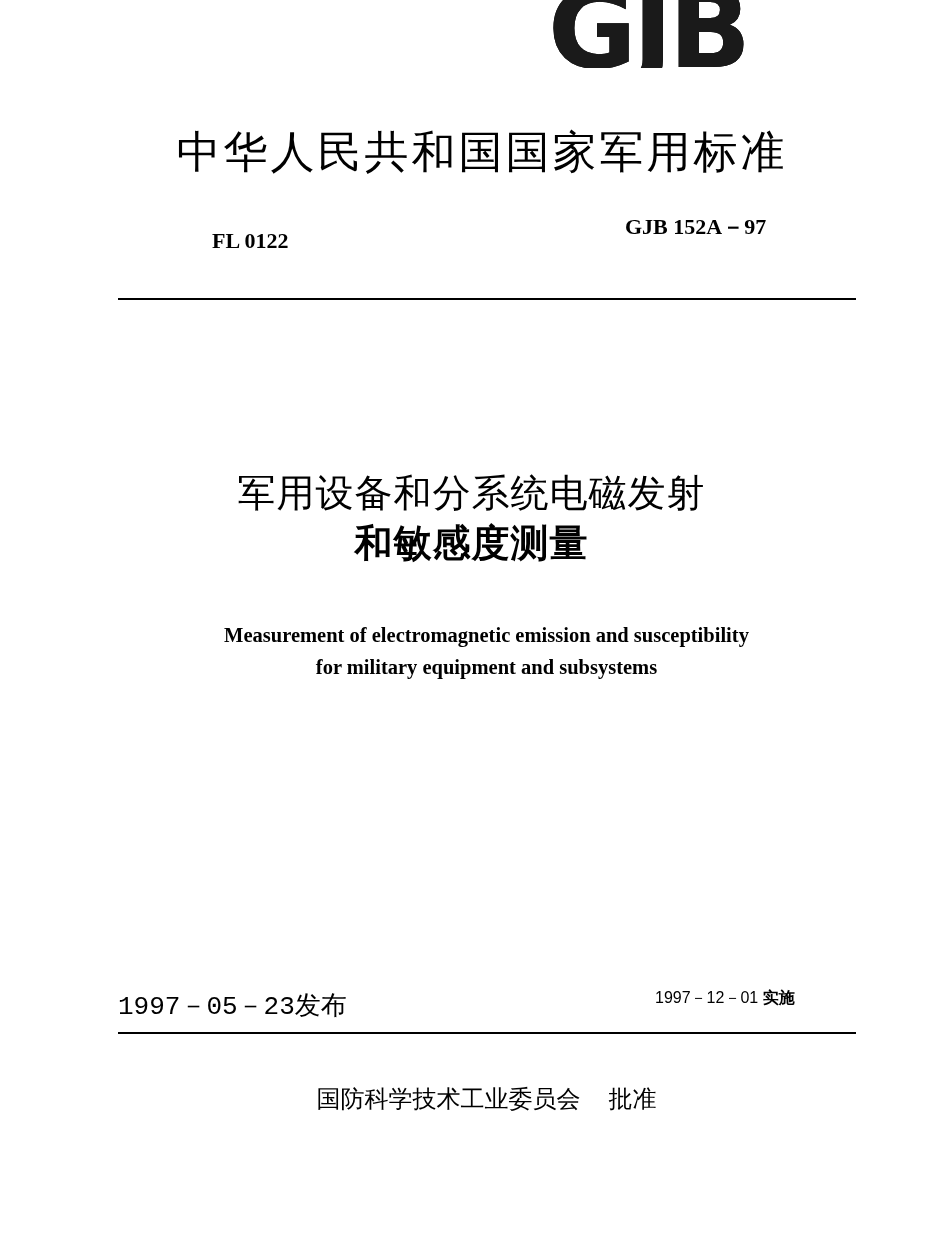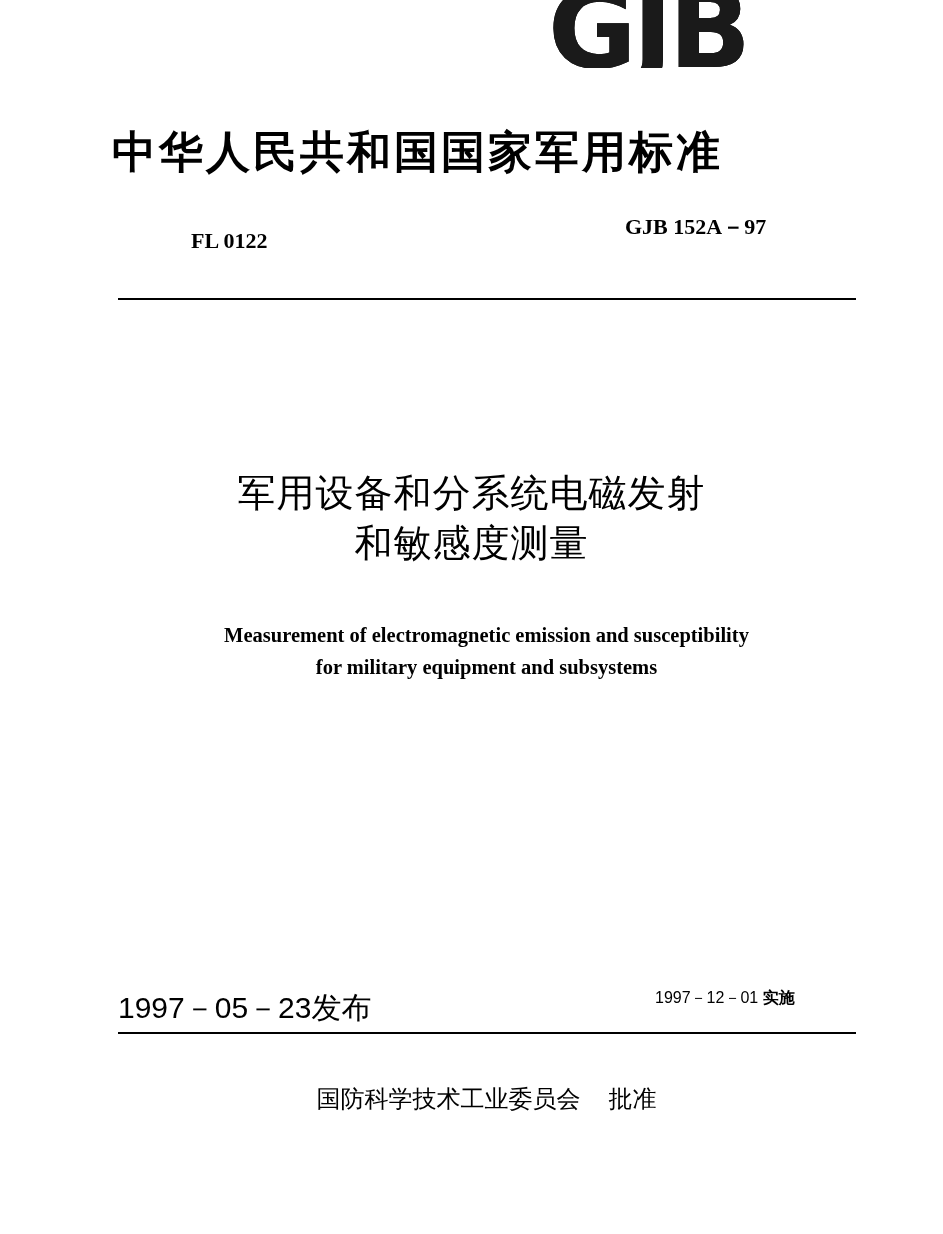--- a/index.html
+++ b/index.html
@@ -6,42 +6,42 @@
   body { width: 943px; height: 1234px; position: relative; overflow: hidden; color: #000; font-family: "DejaVu Sans", sans-serif; }
   .abs { position: absolute; }
   .logo {
     left: 548px; top: -8px; width: 262px; height: 76px;
     font-family: "DejaVu Sans", sans-serif; font-weight: bold; font-size: 108px; line-height: 76px;
     letter-spacing: -4px; color: #1a1a1a; overflow: hidden;
     text-shadow: 0 0 0 #000;
   }
   .logo span { display: inline-block; transform: scaleX(1.0); }
   .national-title {
-    left: 112px; top: 122px; width: 740px; text-align: left;
-    font-family: "DejaVu Serif", serif; font-weight: bold; font-size: 44px; letter-spacing: 3px; line-height: 60px;
+    left: 112px; top: 122px; width: 740px; text-align: center;
+    font-family: "DejaVu Serif", serif; font-weight: normal; font-size: 44px; letter-spacing: 3px; line-height: 60px;
     white-space: nowrap;
   }
-  .class-code { left: 191px; top: 228px; font-family: "Liberation Serif", serif; font-weight: bold; font-size: 22px; }
+  .class-code { left: 212px; top: 228px; font-family: "Liberation Serif", serif; font-weight: bold; font-size: 22px; }
   .std-number { left: 625px; top: 212px; font-family: "Liberation Serif", serif; font-weight: bold; font-size: 22px; }
   .rule { left: 118px; width: 738px; height: 2px; background: #000; }
   .rule.top { top: 298px; }
   .rule.bottom { top: 1032px; }
   .cn-title {
     left: 0; width: 943px; text-align: center;
     font-family: "DejaVu Sans", sans-serif; font-size: 38px; line-height: 46px; letter-spacing: 1px;
   }
   .cn-title.l1 { top: 470px; }
-  .cn-title.l2 { top: 520px; }
+  .cn-title.l2 { top: 520px; font-weight: bold; }
   .en-title {
     left: 0; width: 973px; text-align: center;
     font-family: "Liberation Serif", serif; font-weight: bold; font-size: 20.5px; line-height: 30px;
   }
   .en-title.l1 { top: 620px; }
   .en-title.l2 { top: 652px; }
-  .issue-date { left: 118px; top: 988px; font-family: Liberation Sans, sans-serif; font-size: 30px; }
+  .issue-date { left: 118px; top: 988px; font-family: Liberation Mono, monospace; font-size: 26px; }
   .effective-date { left: 655px; top: 988px; font-family: "Liberation Sans", sans-serif; font-size: 16px; }
   .effective-date .cn { font-weight: bold; }
   .approver { left: 0; width: 973px; top: 1083px; text-align: center; font-family: "DejaVu Sans", sans-serif; font-size: 24px; }
   .approver .gap { display: inline-block; width: 28px; }
 </style>
 </head>
 <body>
 
 <div class="abs logo"><span>GJB</span></div>
 

